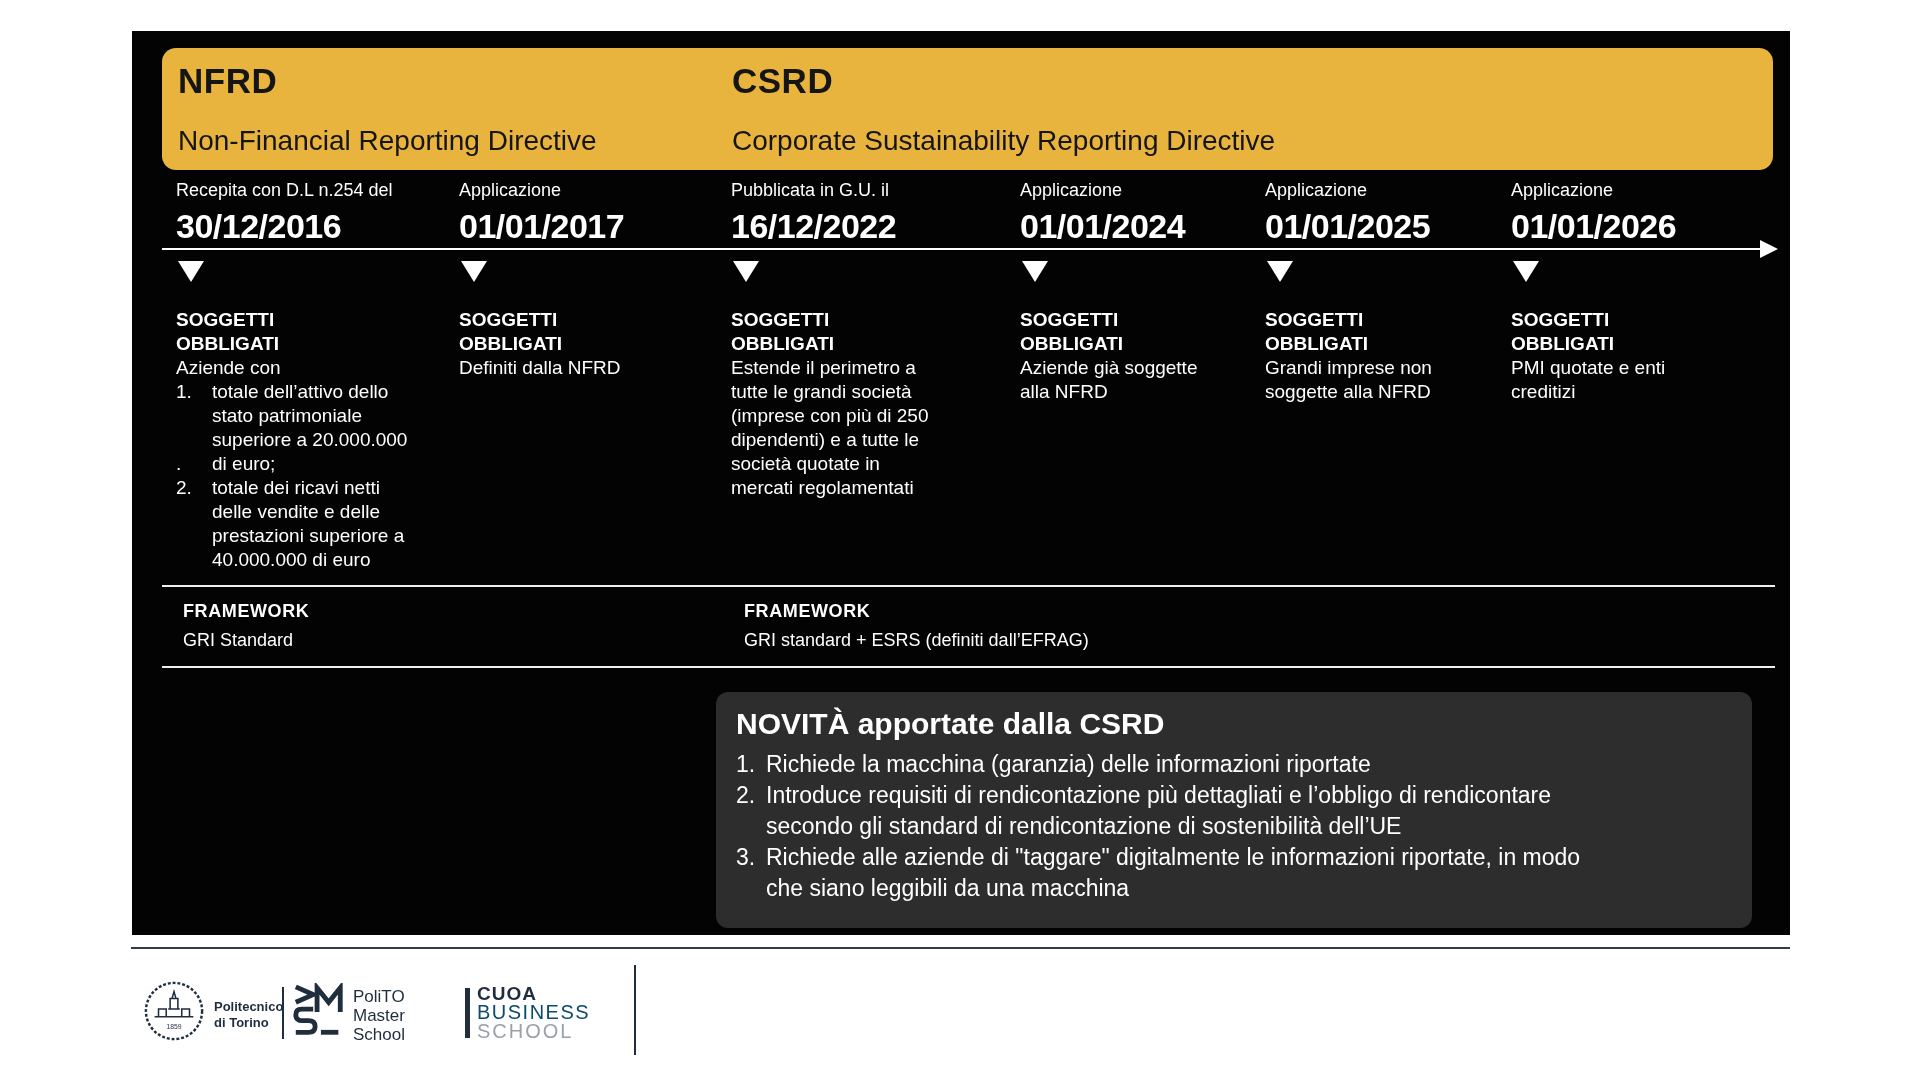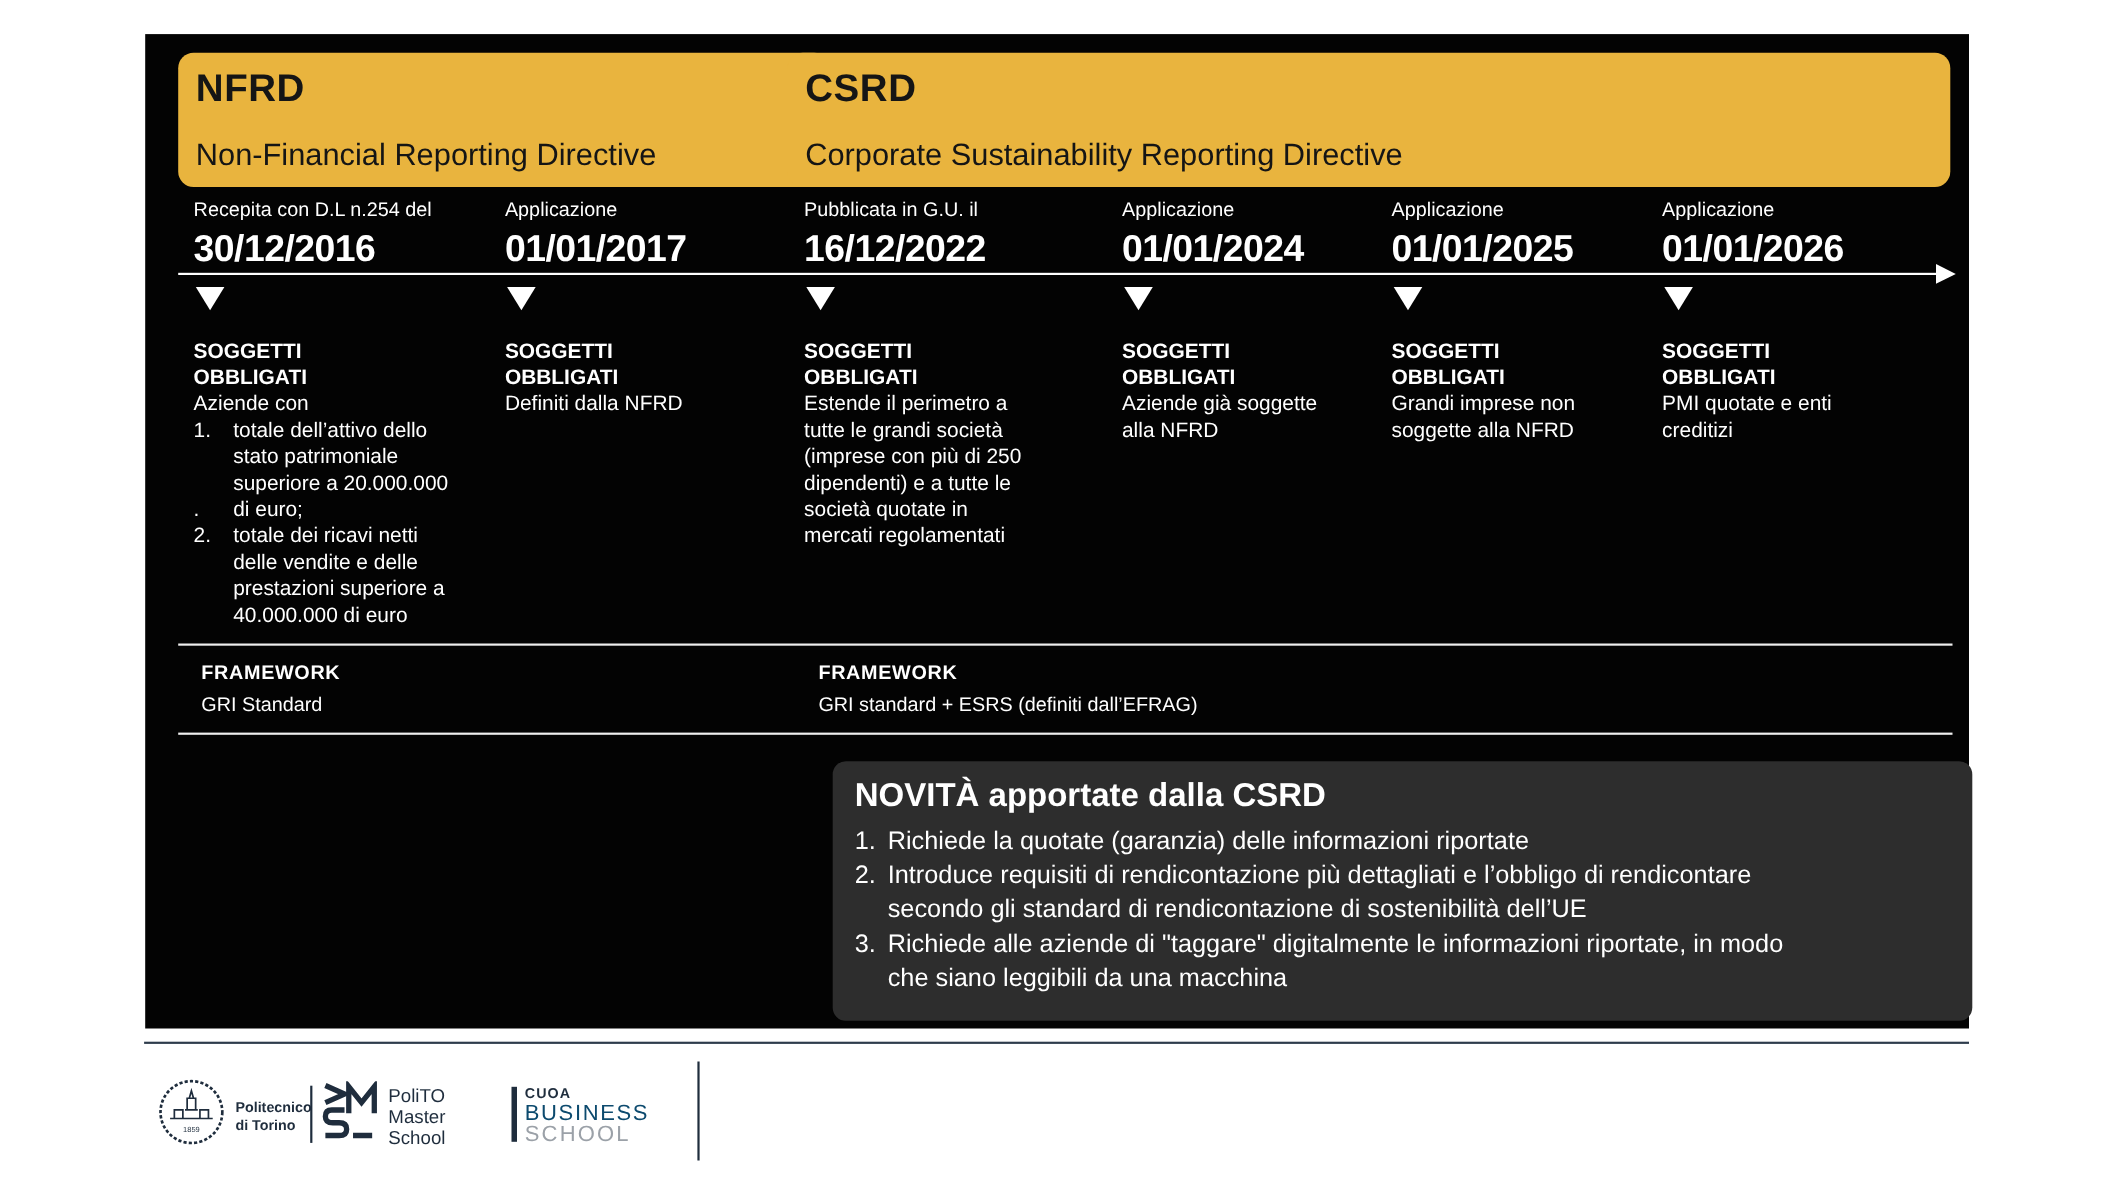--- a/index.html
+++ b/index.html
@@ -38,40 +38,40 @@
   .lmark { width:36px; flex:none; }
   .ltext { white-space:pre-line; }
 
   .fw-line { position:absolute; left:30px; width:1613px; height:2px; background:#EFEFEF; }
   .fw-line.one { top:554px; } .fw-line.two { top:635px; }
   .fw { position:absolute; top:570px; color:#ffffff; }
   .fw.one { left:51px; } .fw.two { left:612px; }
   .fw-h { font-size:18px; font-weight:bold; letter-spacing:0.6px; }
   .fw-b { font-size:18px; margin-top:8px; }
 
-  .novita { position:absolute; left:625px; top:661px; width:1036px; height:236px;
+  .novita { position:absolute; left:584px; top:661px; width:1036px; height:236px;
             background:#2D2D2D; border-radius:12px; color:#ffffff; padding:13px 22px 0 20px; }
   .nv-title { font-size:30px; font-weight:bold; line-height:38px; margin-bottom:6px; }
   .nv-row { display:flex; font-size:23px; line-height:31px; }
   .nv-mark { width:30px; flex:none; }
   .nv-text { white-space:pre-line; }
 
   
   .separator { position:absolute; left:131px; top:947px; width:1659px; height:2px; background:#2E3C4C; }
   .navy { color:#1F2D3D; }
   .seal { position:absolute; left:143px; top:980px; }
   .polito-label { position:absolute; left:214px; top:999px; font-size:13px; font-weight:bold;
                   line-height:16px; white-space:pre-line; }
   .fdiv1 { position:absolute; left:282px; top:987px; width:2px; height:52px; background:#1F2D3D; }
   .mlogo { position:absolute; left:290px; top:983px; }
   .ms-label { position:absolute; left:353px; top:987px; font-size:17px; line-height:19px;
               white-space:pre-line; }
   .cuoa-bar { position:absolute; left:465px; top:988px; width:5px; height:50px; background:#1F2D3D; }
   .cuoa { position:absolute; left:477px; top:985px; }
-  .cuoa-l1 { font-size:13px; font-weight:bold; line-height:18px; letter-spacing:1px; color:#1F2D3D; }
+  .cuoa-l1 { font-size:19px; font-weight:bold; line-height:18px; letter-spacing:1px; color:#1F2D3D; }
   .cuoa-l2 { font-size:20px; line-height:19px; letter-spacing:1.5px; color:#0c4a6e; }
   .cuoa-l3 { font-size:20px; line-height:19px; letter-spacing:2px; color:#9BA1A8; }
   .fdiv2 { position:absolute; left:634px; top:965px; width:2px; height:90px; background:#1F2D3D; }
 </style>
 </head>
 <body>
 
 <div class="page">
   <div class="slide">
 
@@ -182,21 +182,21 @@
     <div class="fw two">
       <div class="fw-h">FRAMEWORK</div>
       <div class="fw-b">GRI standard + ESRS (definiti dall’EFRAG)</div>
     </div>
     <div class="fw-line two"></div>
 
     <div class="novita">
       <div class="nv-title">NOVITÀ apportate dalla CSRD</div>
       <div class="nv-row">
         <span class="nv-mark">1.</span>
-        <span class="nv-text">Richiede la quotate (garanzia) delle informazioni riportate</span>
+        <span class="nv-text">Richiede la macchina (garanzia) delle informazioni riportate</span>
       </div>
       <div class="nv-row">
         <span class="nv-mark">2.</span>
         <span class="nv-text">Introduce requisiti di rendicontazione più dettagliati e l’obbligo di rendicontare
 secondo gli standard di rendicontazione di sostenibilità dell’UE</span>
       </div>
       <div class="nv-row">
         <span class="nv-mark">3.</span>
         <span class="nv-text">Richiede alle aziende di "taggare" digitalmente le informazioni riportate, in modo
 che siano leggibili da una macchina</span>

